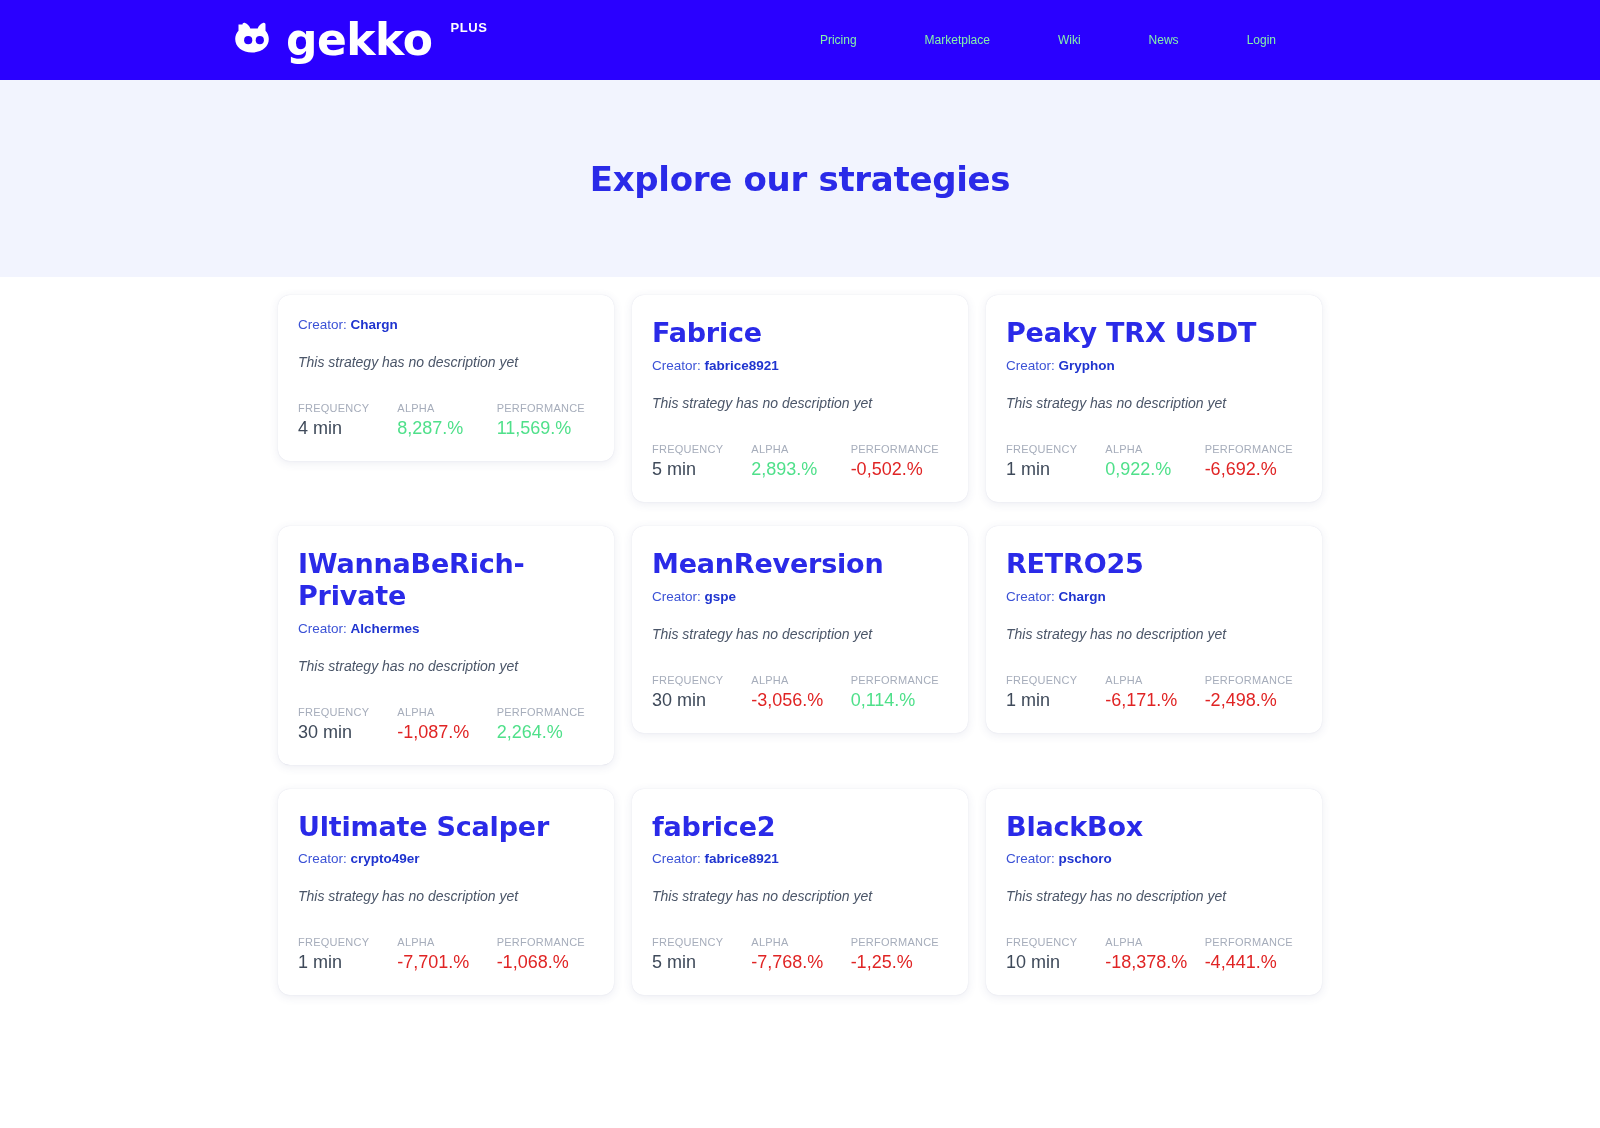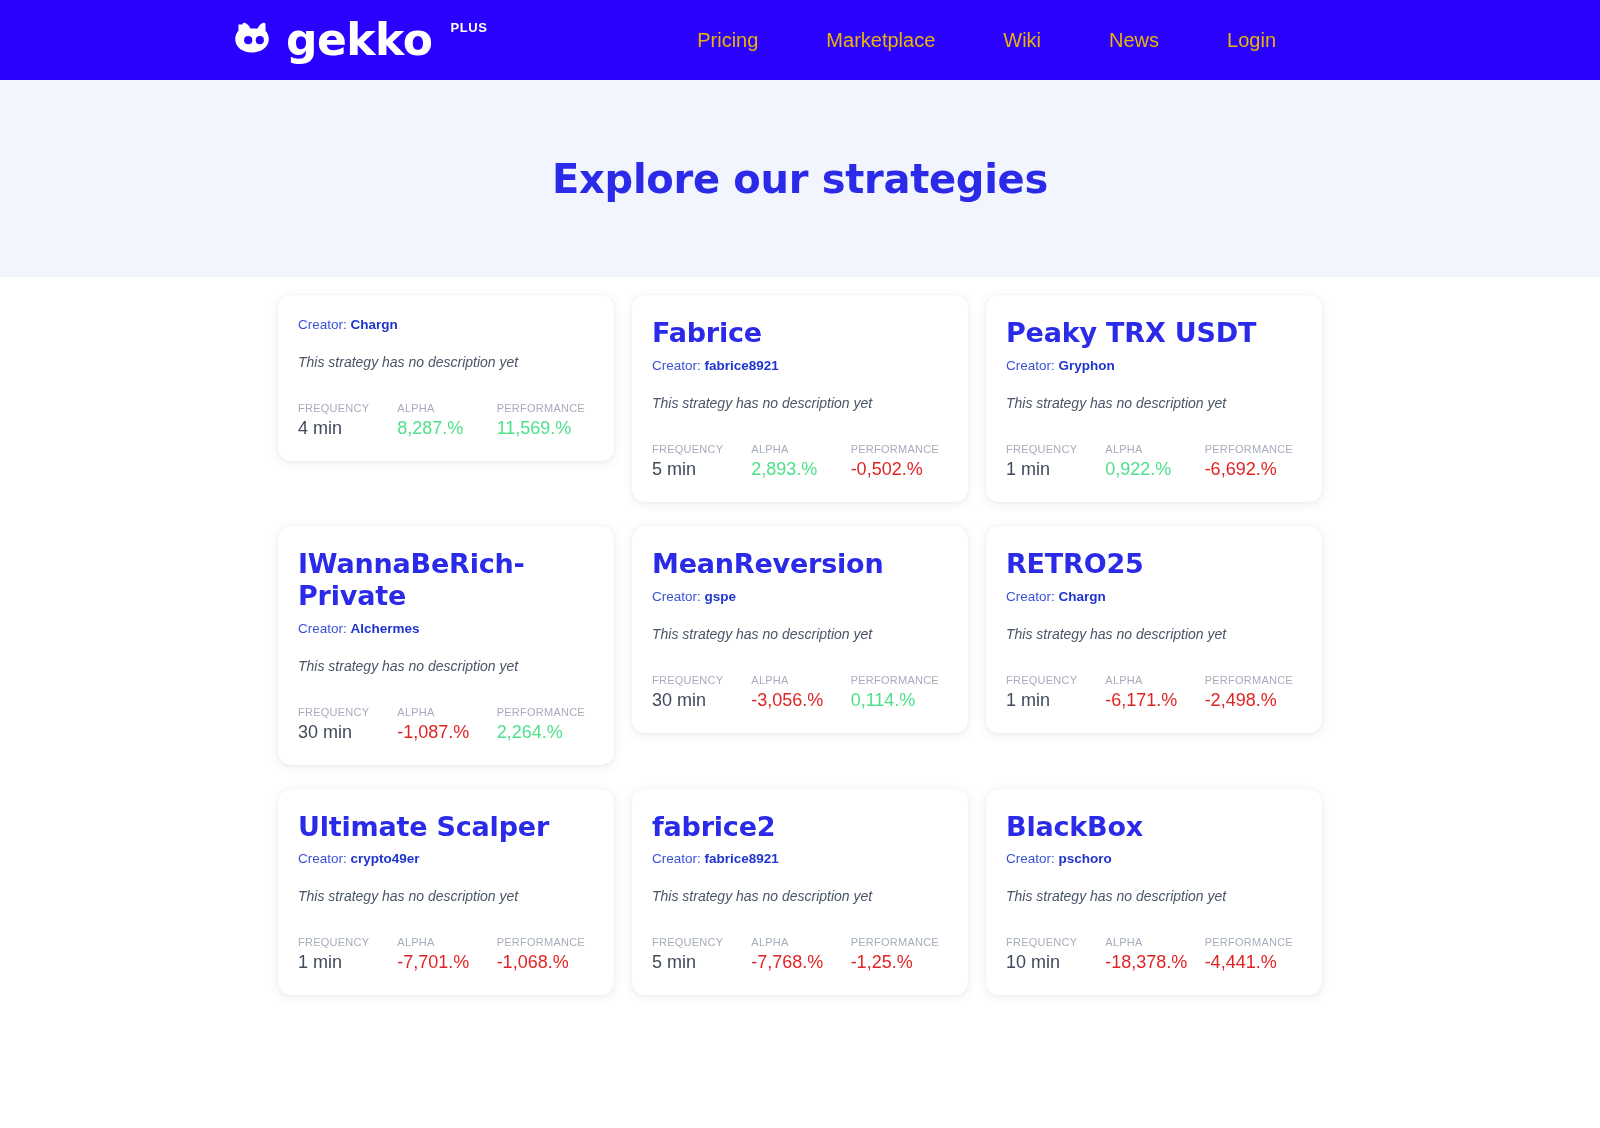--- a/index.html
+++ b/index.html
@@ -45,40 +45,40 @@
     margin-left: 18px;
   }
   .nav-links {
     display: flex;
     align-items: center;
     gap: 0px;
     margin-left: auto;
     margin-right: 290px;
   }
   .nav-link {
-    color: #eab308;
-    font-size: 20px;
+    color: #86efac;
+    font-size: 12px;
     text-decoration: none;
     padding: 0 34px;
     line-height: 1;
     white-space: nowrap;
     cursor: pointer;
   }
 
   
   .hero {
     height: 197px;
     background: #f2f4fe;
     display: flex;
     align-items: center;
     justify-content: center;
   }
   .hero-title {
     color: #2a2ae8;
-    font-size: 40px;
+    font-size: 34px;
     font-weight: 700;
     letter-spacing: -0.3px;
     font-family: "DejaVu Sans", sans-serif;
   }
 
   
   .content {
     padding-top: 18px;
   }
   .grid {

